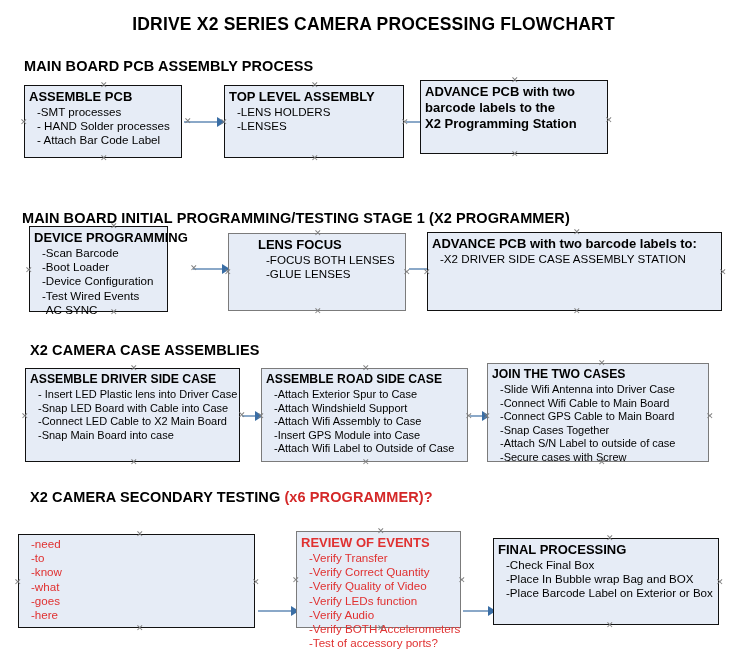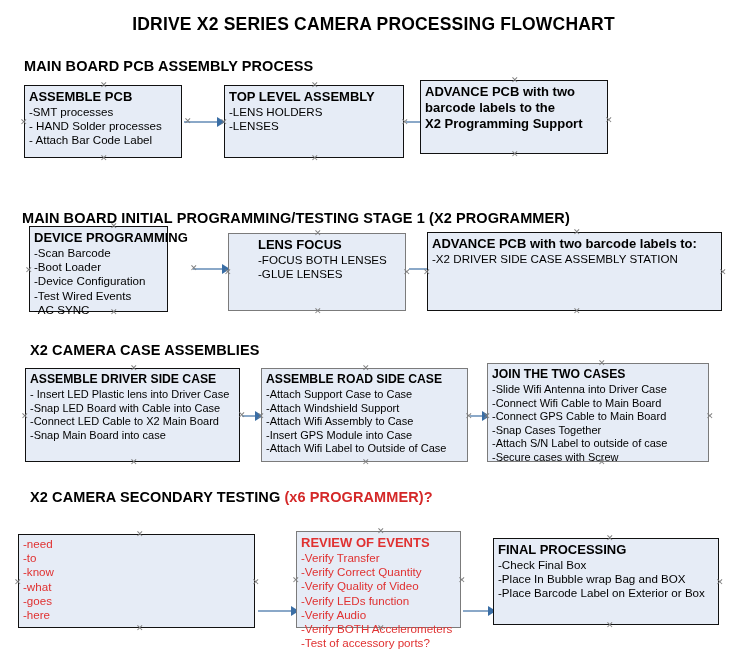--- a/index.html
+++ b/index.html
@@ -26,21 +26,21 @@
     border:1.2px solid #111;
     padding:2px 4px 0 4px;
     overflow:visible;
   }
   .box.gray{border:1.6px solid #7b7b7b;}
   .box .hd{
     font-weight:bold;font-size:13px;line-height:15px;
     white-space:nowrap;margin:1px 0 1px 0;
   }
   .box .li{
-    font-size:11.6px;line-height:14.2px;white-space:nowrap;
+    font-size:11.6px;line-height:14.2px;white-space:nowrap;margin-left:8px;
   }
   .box.small .hd{font-size:12.2px;}
   .box.small .li{font-size:11px;line-height:13.6px;}
   .box.red .hd{color:#e03131;}
   .box.red .li{color:#e03131;}
   .box .li.overflow{position:relative;}
 
   
   .arrow{position:absolute;height:2px;background:#8aa8c8;}
   .arrow:after{
@@ -89,21 +89,21 @@
     <span class="hx" style="left:86px;bottom:-5px;"></span>
     <span class="hx" style="left:-5px;top:33px;"></span>
     <span class="hx" style="right:-5px;top:33px;"></span>
   </div>
 
   <div class="arrow" style="left:406px;top:121px;width:34px;"></div>
 
   <div class="box" style="left:420px;top:80px;width:188px;height:74px;">
     <div class="hd">ADVANCE PCB with two</div>
     <div class="hd">barcode labels to the</div>
-    <div class="hd"> X2 Programming Support</div>
+    <div class="hd"> X2 Programming Station</div>
     <span class="hx" style="left:90px;top:-4px;"></span>
     <span class="hx" style="left:90px;bottom:-5px;"></span>
     <span class="hx" style="right:-5px;top:36px;"></span>
   </div>
 
   <div class="section" style="left:22px;top:202px;margin-top:8px;">
     <span>MAIN BOARD INITIAL PROGRAMMING/TESTING STAGE 1 (X2 PROGRAMMER)</span>
   </div>
 
   <div class="box" style="left:29px;top:226px;width:139px;height:86px;">
@@ -155,21 +155,21 @@
     <span class="hx" style="left:104px;top:-4px;"></span>
     <span class="hx" style="left:104px;bottom:-5px;"></span>
     <span class="hx" style="left:-5px;top:44px;"></span>
   </div>
 
   <div class="arrow" style="left:242px;top:415px;width:20px;"></div>
   <span class="hx" style="left:238px;top:412px;"></span>
 
   <div class="box small gray" style="left:261px;top:368px;width:207px;height:94px;">
     <div class="hd">ASSEMBLE ROAD SIDE CASE</div>
-    <div class="li">-Attach Support Case to Case</div>
+    <div class="li">-Attach Exterior Spur to Case</div>
     <div class="li">-Attach Windshield Support</div>
     <div class="li">-Attach Wifi Assembly to Case</div>
     <div class="li">-Insert GPS Module into Case</div>
     <div class="li">-Attach Wifi Label to Outside of Case</div>
     <span class="hx" style="left:100px;top:-4px;"></span>
     <span class="hx" style="left:100px;bottom:-5px;"></span>
     <span class="hx" style="left:-5px;top:44px;"></span>
     <span class="hx" style="right:-5px;top:44px;"></span>
   </div>
 

